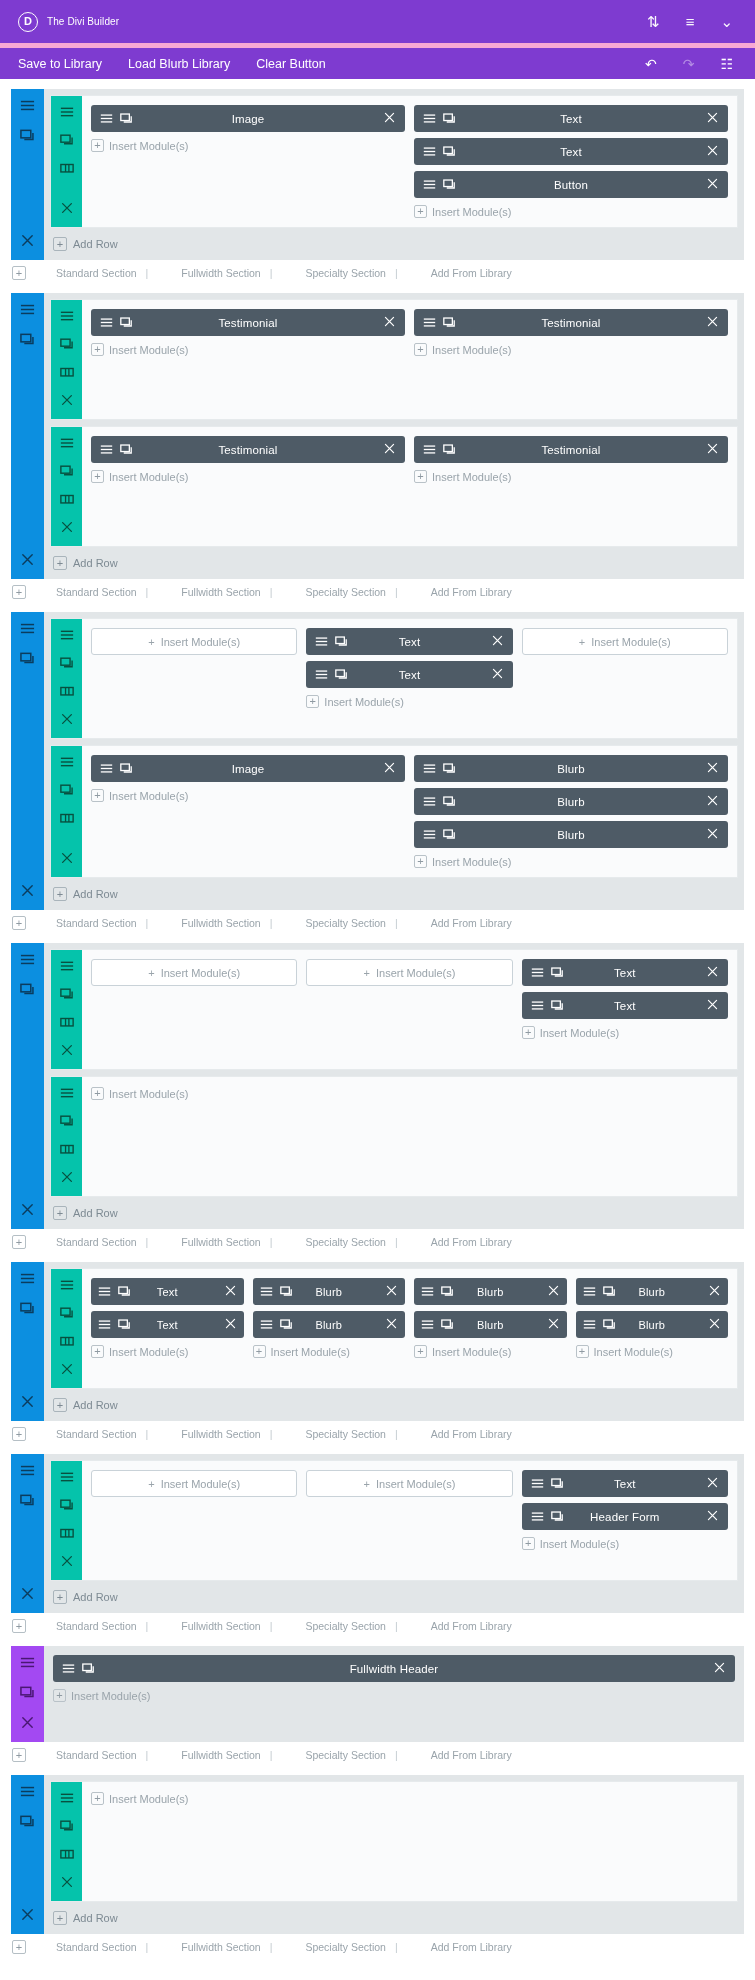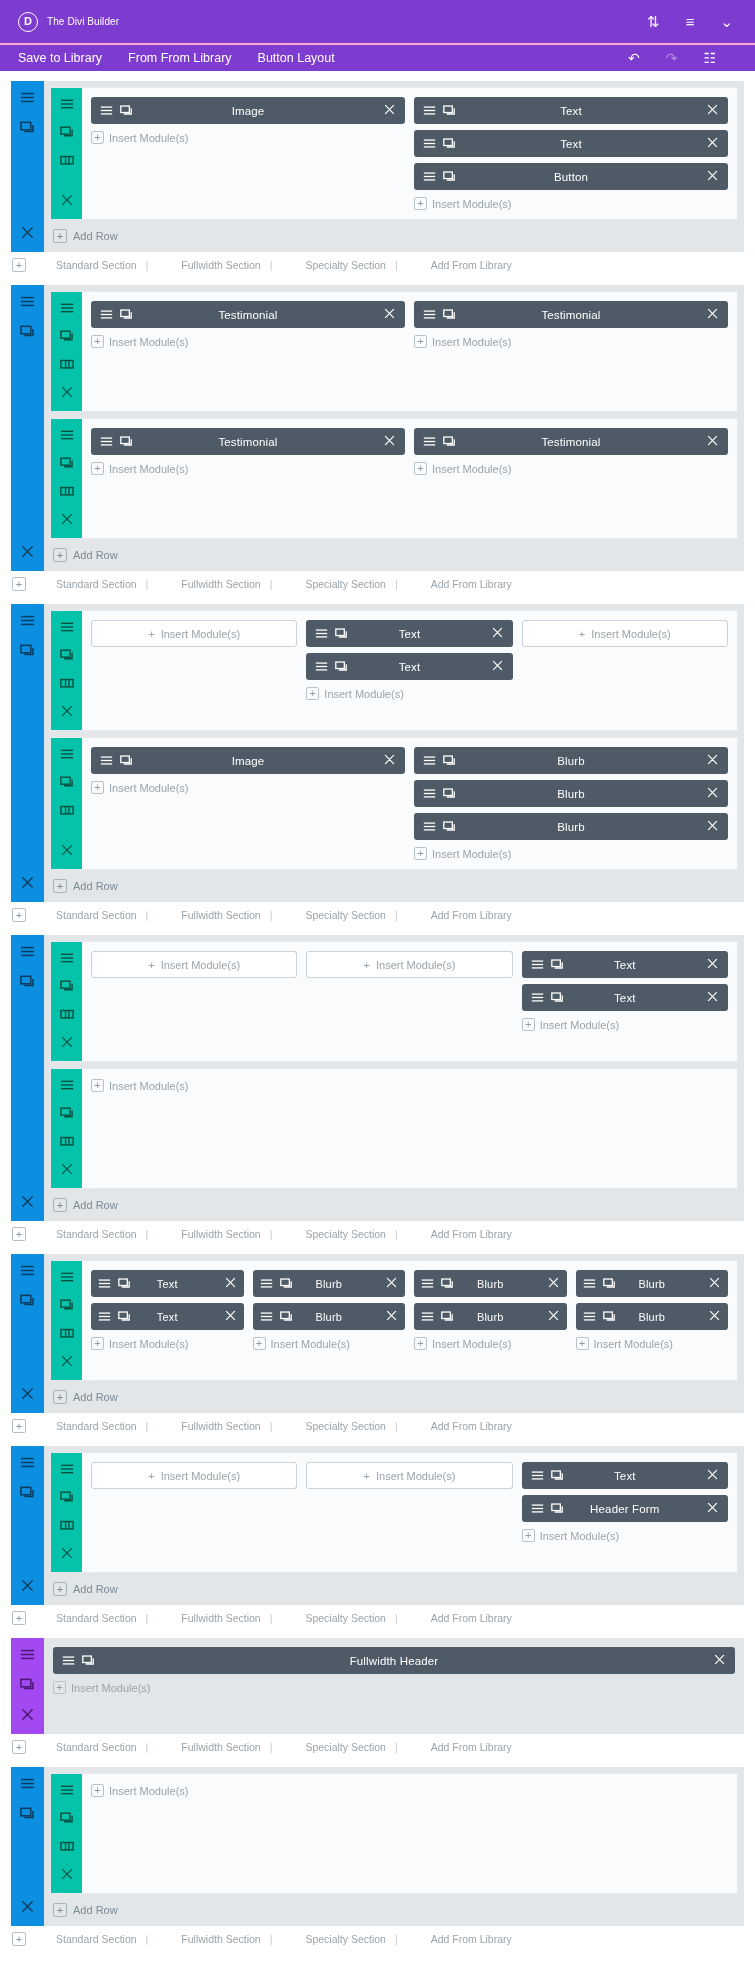--- a/index.html
+++ b/index.html
@@ -29,25 +29,25 @@
     font-size: 11px; font-weight: 700; line-height: 1;
   }
   .brand-title { font-size: 10px; letter-spacing: .1px; }
   .topbar-spacer { flex: 1; }
   .topbar-icons { display: flex; align-items: center; gap: 26px; padding-right: 6px; }
   .tb-ico { font-size: 15px; line-height: 1; cursor: pointer; opacity: .97; }
 
   
   .actionbar {
     background: #7e3bd0;
-    border-top: 2px solid #f9a8d4;
-    height: 28px;
+    border-top: 5px solid #f9a8d4;
+    height: 36px;
     display: flex;
     align-items: center;
-    padding: 0 33px 0 18px;
+    padding: 0 16px 0 18px;
     color: #ffffff;
   }
   .act-link { font-size: 12.5px; margin-right: 26px; cursor: pointer; white-space: nowrap; }
   .actionbar-spacer { flex: 1; }
   .act-icons { display: flex; align-items: center; gap: 26px; padding-right: 6px; }
   .act-ico { font-size: 14px; line-height: 1; cursor: pointer; }
   .act-ico.dim { opacity: .42; }
 
   
   .canvas { padding: 10px 11px 0 11px; background: #fff; }
@@ -217,22 +217,22 @@
   <div class="topbar-spacer"></div>
   <div class="topbar-icons">
     <span class="tb-ico">⇅</span>
     <span class="tb-ico">≡</span>
     <span class="tb-ico">⌄</span>
   </div>
 </div>
 
 <div class="actionbar">
   <span class="act-link">Save to Library</span>
-  <span class="act-link">From From Library</span>
-  <span class="act-link">Button Layout</span>
+  <span class="act-link">Load Blurb Library</span>
+  <span class="act-link">Clear Button</span>
   <div class="actionbar-spacer"></div>
   <div class="act-icons">
     <span class="act-ico">↶</span>
     <span class="act-ico dim">↷</span>
     <span class="act-ico">☷</span>
   </div>
 </div>
 
 <div class="canvas" id="canvas">
     <div class="section">

